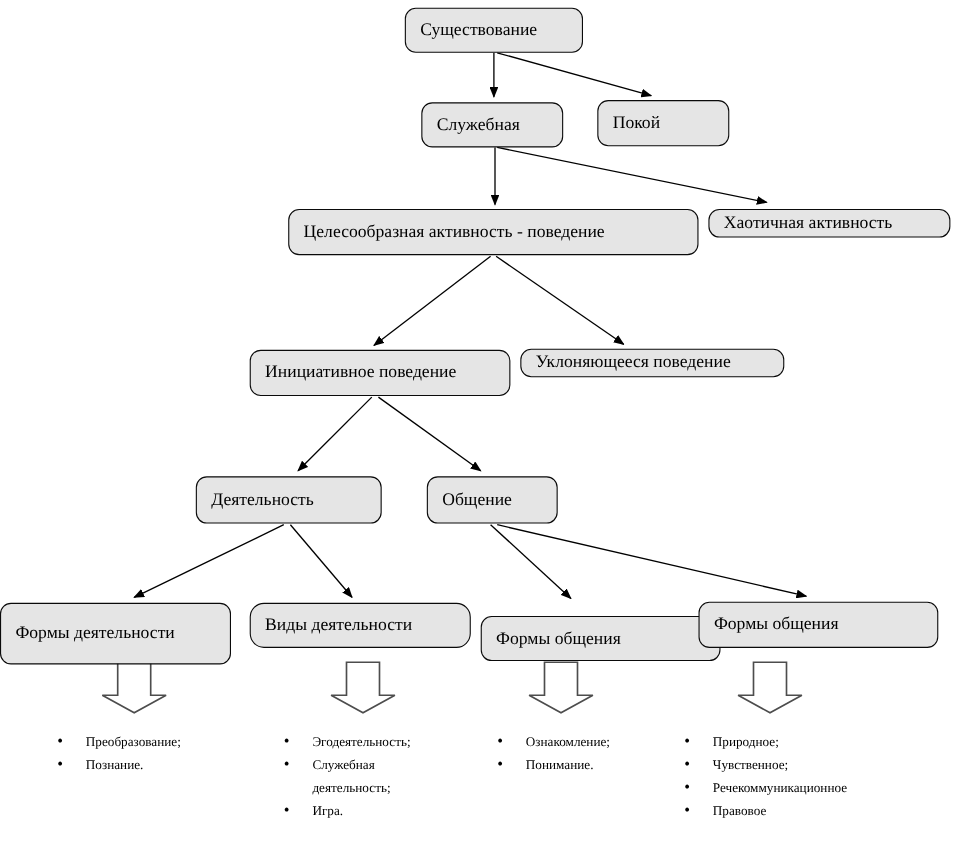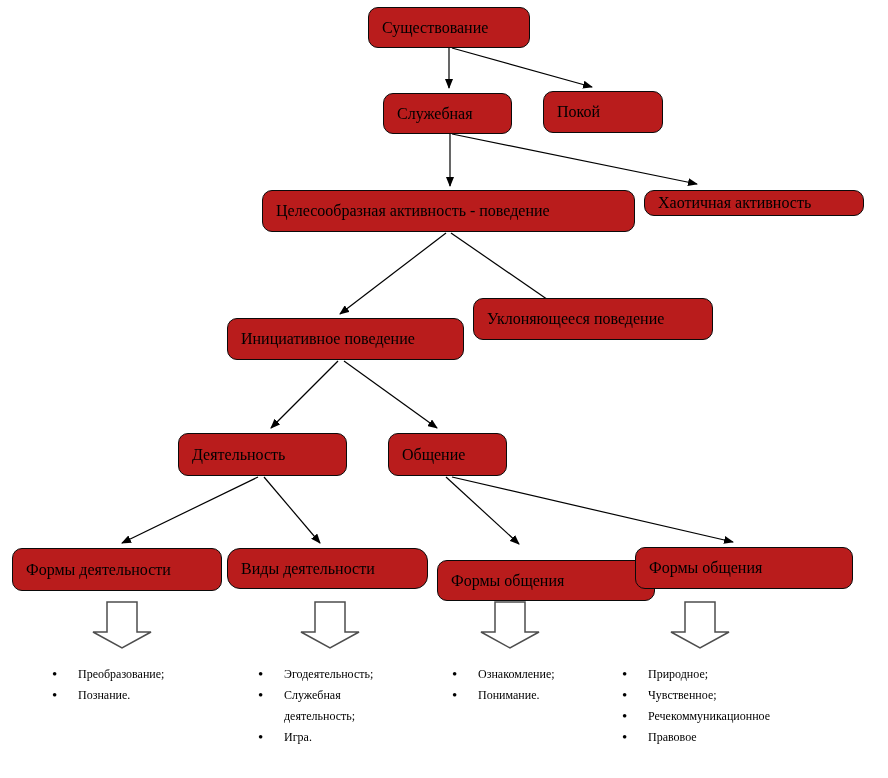--- a/index.html
+++ b/index.html
@@ -14,21 +14,21 @@
   }
   .edges {
     position: absolute;
     left: 0; top: 0;
     width: 888px; height: 778px;
     pointer-events: none;
   }
   .node {
     position: absolute;
     box-sizing: border-box;
-    background: #b91c1c;
+    background: #e5e5e5;
     border: 1.4px solid #0a0a0a;
     border-radius: 10px;
     display: flex;
     align-items: center;
     padding: 0 8px 0 13px;
     font-size: 16px;
     line-height: 18px;
     white-space: nowrap;
   }
   .blist {
@@ -97,30 +97,30 @@
   </div>
   <div class="node" style="left:262px; top:190px; width:373px; height:42px;">
     <span>Целесообразная активность - поведение</span>
   </div>
   <div class="node" style="left:644px; top:190px; width:220px; height:26px;border-radius:10px;">
     <span>Хаотичная активность</span>
   </div>
   <div class="node" style="left:227px; top:318px; width:237px; height:42px;">
     <span>Инициативное поведение</span>
   </div>
-  <div class="node" style="left:473px; top:298px; width:240px; height:42px;">
+  <div class="node" style="left:473px; top:317px; width:240px; height:26px;">
     <span>Уклоняющееся поведение</span>
   </div>
   <div class="node" style="left:178px; top:433px; width:169px; height:43px;">
     <span>Деятельность</span>
   </div>
   <div class="node" style="left:388px; top:433px; width:119px; height:43px;">
     <span>Общение</span>
   </div>
-  <div class="node" style="left:12px; top:548px; width:210px; height:43px;">
+  <div class="node" style="left:0; top:548px; width:210px; height:56px;">
     <span>Формы деятельности</span>
   </div>
   <div class="node" style="left:227px; top:548px; width:201px; height:41px;border-radius:13px;">
     <span>Виды деятельности</span>
   </div>
   <div class="node" style="left:437px; top:560px; width:218px; height:41px;">
     <span>Формы общения</span>
   </div>
   <div class="node" style="left:635px; top:547px; width:218px; height:42px;">
     <span>Формы общения</span>

